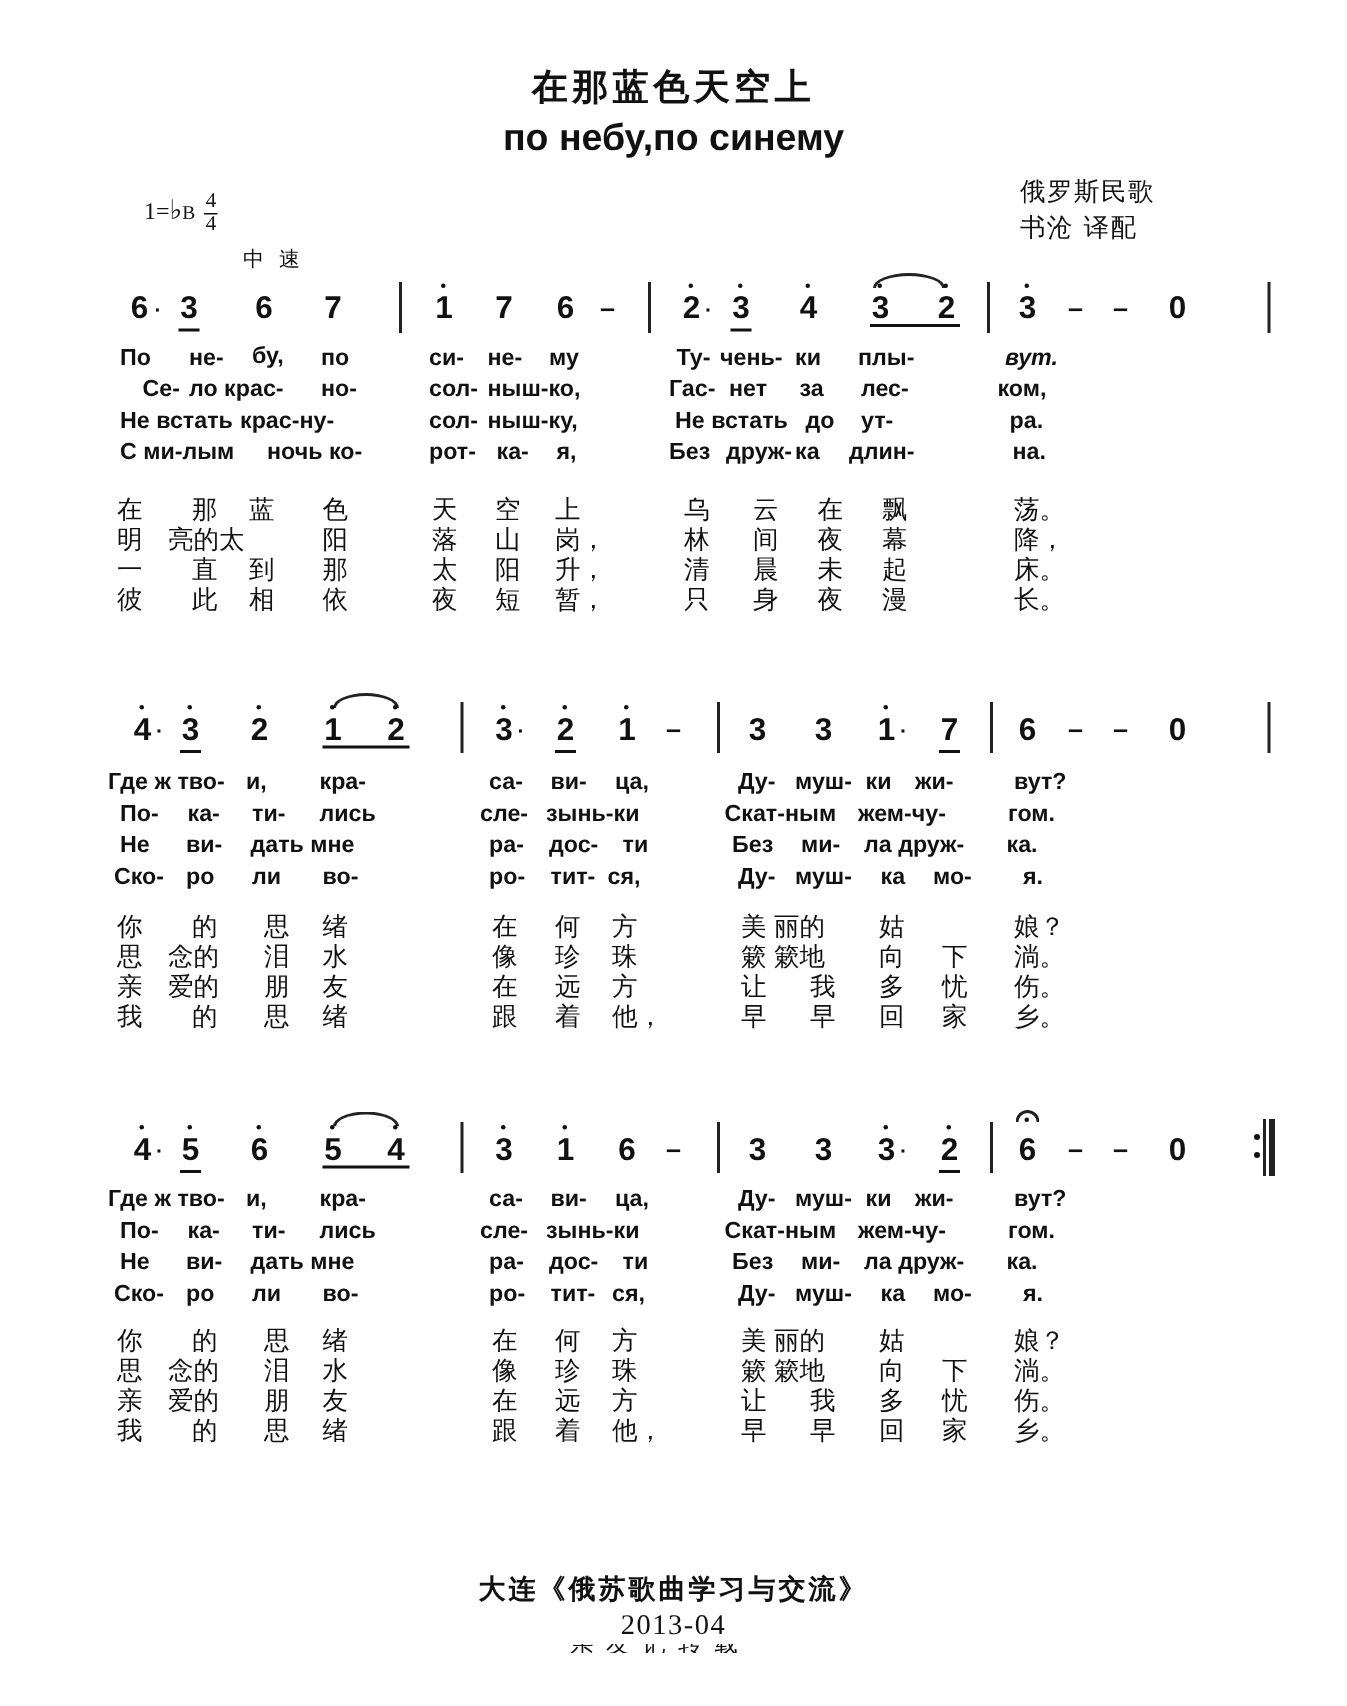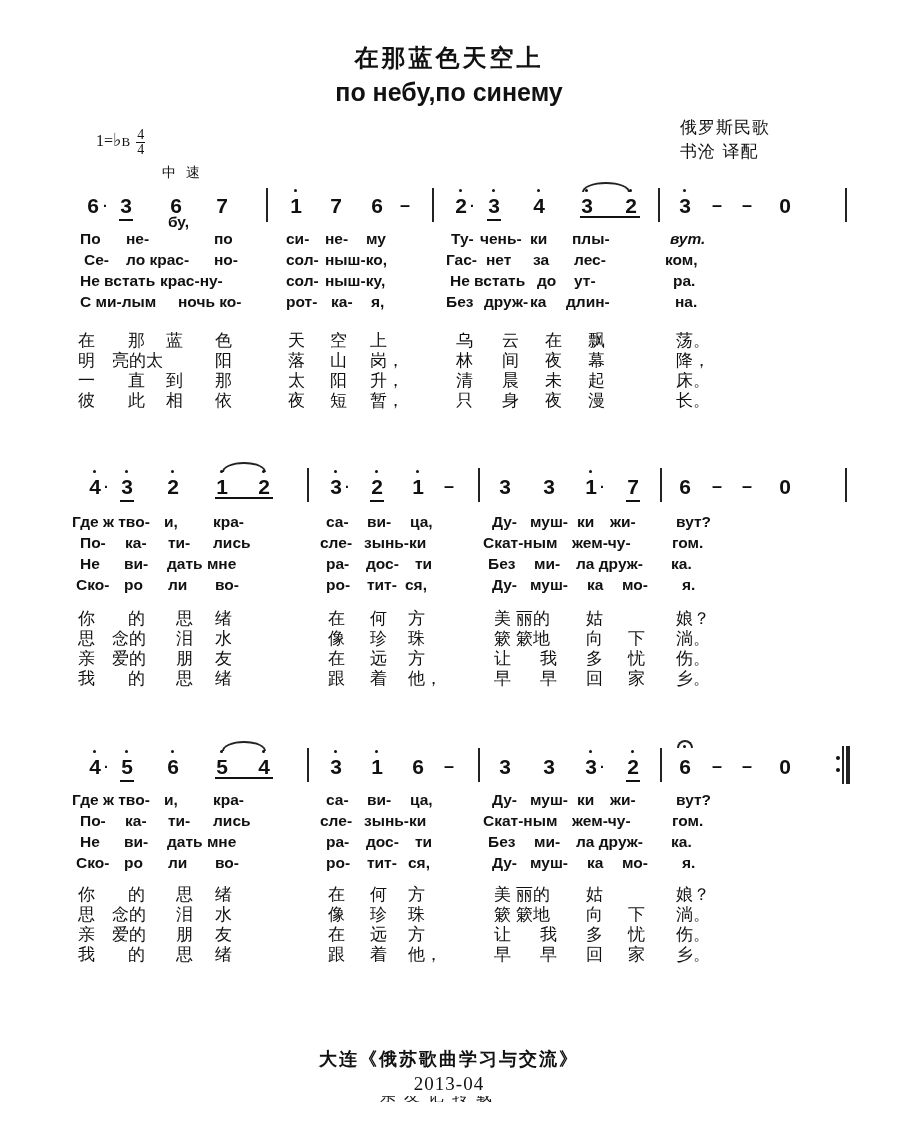--- a/index.html
+++ b/index.html
@@ -81,32 +81,32 @@
   <div class="beam" style="left:580px; top:216px; width:60px;"></div>
 
   <div class="note" style="left:676px; top:194px;"><span class="dot-hi"></span><span>3</span></div>
   <div class="dash" style="left:712px; top:195px;">–</div>
   <div class="dash" style="left:742px; top:195px;">–</div>
   <div class="note" style="left:776px; top:194px;"><span>0</span></div>
 
   <div>
     <div class="ru" style="left:80px; top:229px;">По</div>
     <div class="ru" style="left:126px; top:229px;">не-</div>
-    <div class="ru" style="left:168px; top:212px;">бу,</div>
+    <div class="ru" style="left:168px; top:228px;">бу,</div>
     <div class="ru" style="left:214px; top:229px;">по</div>
     <div class="ru" style="left:286px; top:229px;">си-</div>
     <div class="ru" style="left:325px; top:229px;">не-</div>
     <div class="ru" style="left:366px; top:229px;">му</div>
     <div class="ru" style="left:451px; top:229px;">Ту-</div>
     <div class="ru" style="left:480px; top:229px;">чень-</div>
     <div class="ru" style="left:530px; top:229px;">ки</div>
     <div class="ru" style="left:572px; top:229px;">плы-</div>
     <div class="ru" style="left:670px; top:229px;font-style:italic;">вут.</div>
 
-    <div class="ru" style="left:84px; top:250px;">Се-</div>
+    <div class="ru" style="left:95px; top:250px;">Се-</div>
     <div class="ru" style="left:126px; top:250px;">ло крас-</div>
     <div class="ru" style="left:214px; top:250px;">но-</div>
     <div class="ru" style="left:286px; top:250px;">сол-</div>
     <div class="ru" style="left:325px; top:250px;">ныш-ко,</div>
     <div class="ru" style="left:446px; top:250px;">Гас-</div>
     <div class="ru" style="left:486px; top:250px;text-align:right;">нет</div>
     <div class="ru" style="left:533px; top:250px;">за</div>
     <div class="ru" style="left:574px; top:250px;text-align:right;">лес-</div>
     <div class="ru" style="left:665px; top:250px;">ком,</div>
 

